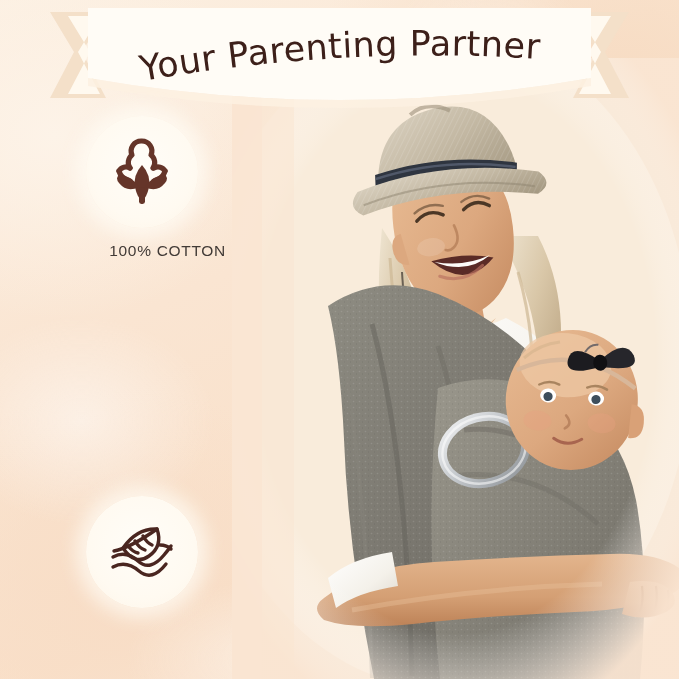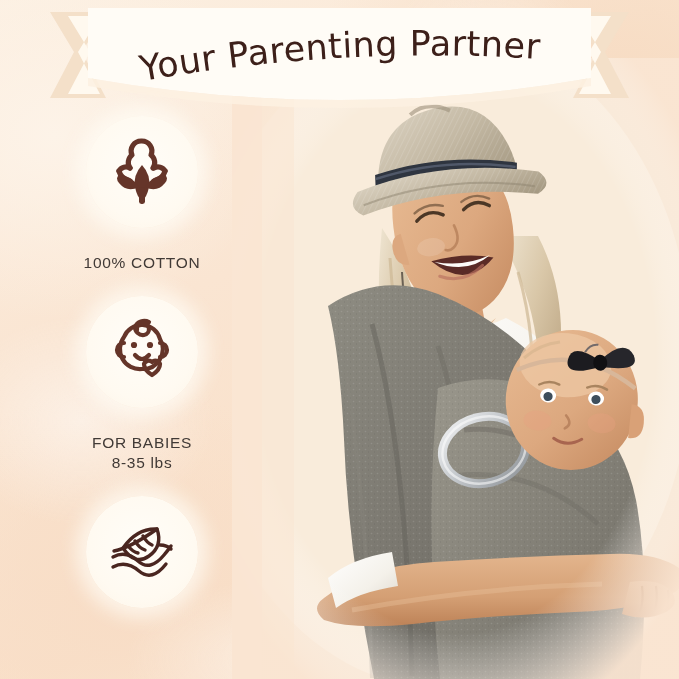--- a/index.html
+++ b/index.html
@@ -89,28 +89,29 @@
     background:
       radial-gradient(circle at 50% 45%, #fffdf8 0%, #fffaf1 62%, #fdf4e7 100%);
     box-shadow: 0 0 18px 10px rgba(255,252,245,.72);
     display: flex;
     align-items: center;
     justify-content: center;
   }
   .badge svg { display: block; }
 
   .feature-label {
-    margin-top: 25px;
+    margin-top: 13px;
     font-family: "Liberation Sans", sans-serif;
     font-size: 15.5px;
     font-weight: 400;
     letter-spacing: .7px;
     line-height: 1.32;
     color: #413a36;
     white-space: pre-line;
+    text-align: right;
   }
 </style>
 </head>
 <body>
 
 <div id="scene">
 
   <div class="bg-base"></div>
   <div class="bg-wash"></div>
 
@@ -398,53 +399,20 @@
           <path d="M37 30 q9 10 7 22 q-2 10 -7 14 q-5 -4 -7 -14 q-2 -12 7 -22 z"></path>
           <path d="M14 40 q12 0 20 12 q-12 6 -20 -4 q-4 -5 0 -8 z"></path>
           <path d="M60 40 q-12 0 -20 12 q12 6 20 -4 q4 -5 0 -8 z"></path>
           <rect x="34" y="52" width="6" height="17" rx="2.4"></rect>
         </g>
       </svg>
     </div>
     <div class="feature-label">100% COTTON</div>
   </div>
 
-  <div class="feature feature-2">
-    <div class="badge">
-      <svg width="76" height="70" viewBox="0 0 76 70">
-        <g fill="none" stroke="#653529" stroke-width="4.2" stroke-linecap="round" stroke-linejoin="round">
-
-          <path d="M20 20
-                   a19 19 0 0 1 36 2
-                   a20 20 0 0 1 -18 30
-                   a20 20 0 0 1 -18 -32"></path>
-
-          <path d="M33 13
-                   a6 6 0 1 1 7 5
-                   a8 8 0 0 1 -9 -8
-                   a10 10 0 0 1 14 -5"></path>
-
-          <path d="M20 26 a7 7 0 0 0 0 14"></path>
-          <path d="M56 26 a7 7 0 0 1 0 14"></path>
-
-          <path d="M31 38 q7 8 14 0"></path>
-
-          <path d="M56 47
-                   a5 5 0 0 0 -8 -2
-                   a5 5 0 0 0 -8 2
-                   q0 6 8 11
-                   q8 -5 8 -11 z"></path>
-        </g>
-        <circle cx="30" cy="28" r="3.1" fill="#653529"></circle>
-        <circle cx="46" cy="28" r="3.1" fill="#653529"></circle>
-      </svg>
-    </div>
-    <div class="feature-label">FOR BABIES
-8-35 lbs</div>
-  </div>
 
   <div class="feature feature-3">
     <div class="badge">
       <svg width="80" height="62" viewBox="0 0 80 62">
         <g fill="none" stroke="#4a2620" stroke-width="3.4" stroke-linecap="round" stroke-linejoin="round">
 
           <path d="M21 27 q14 -20 34 -19 q6 17 -8 27 q-14 10 -26 -8 z"></path>
 
           <path d="M12 30 q16 -3 43 -22"></path>
 

